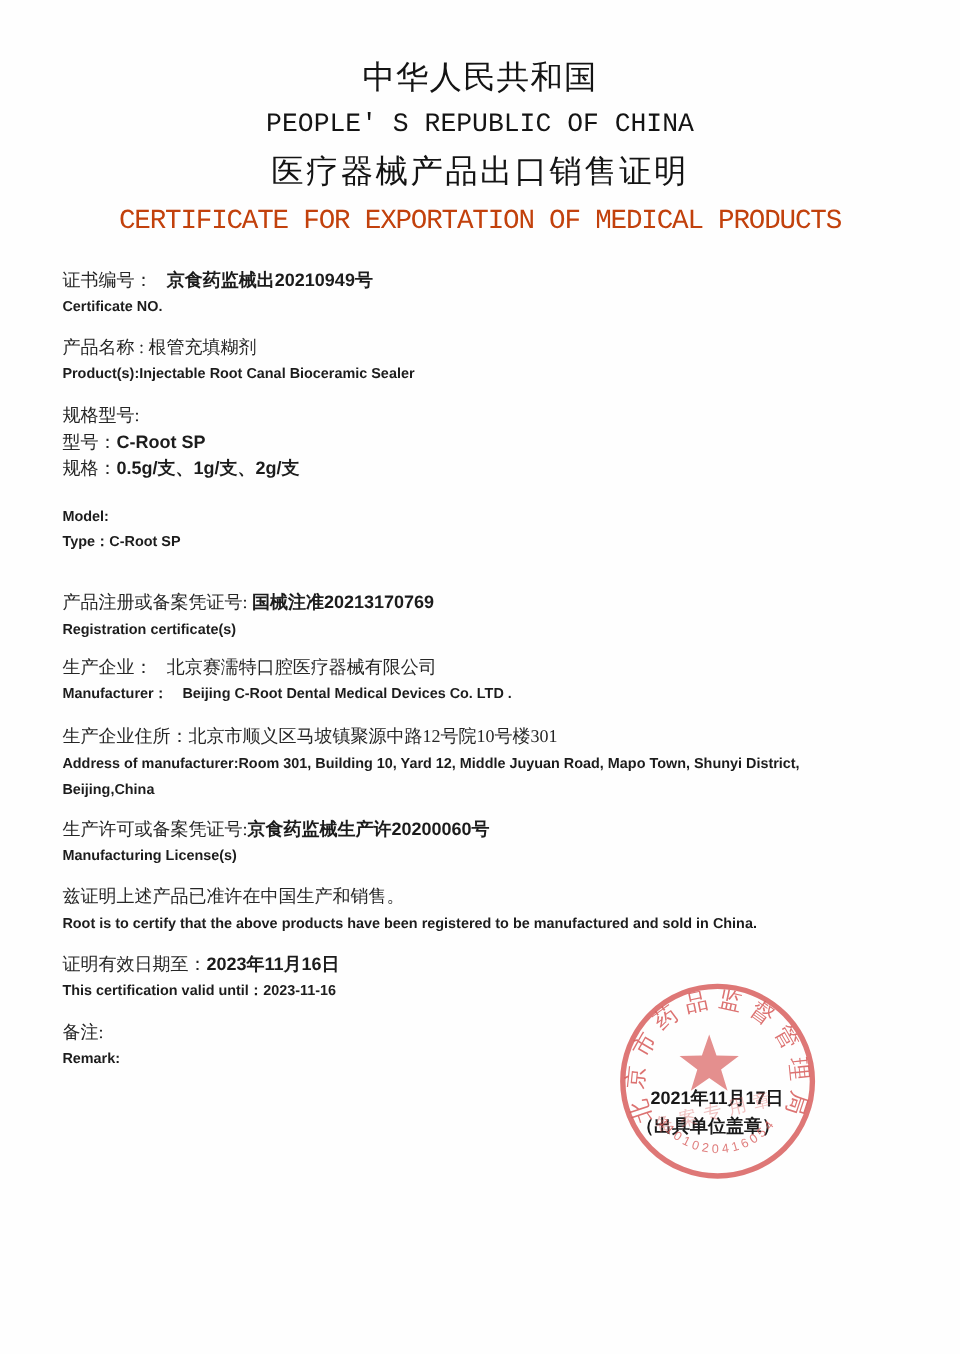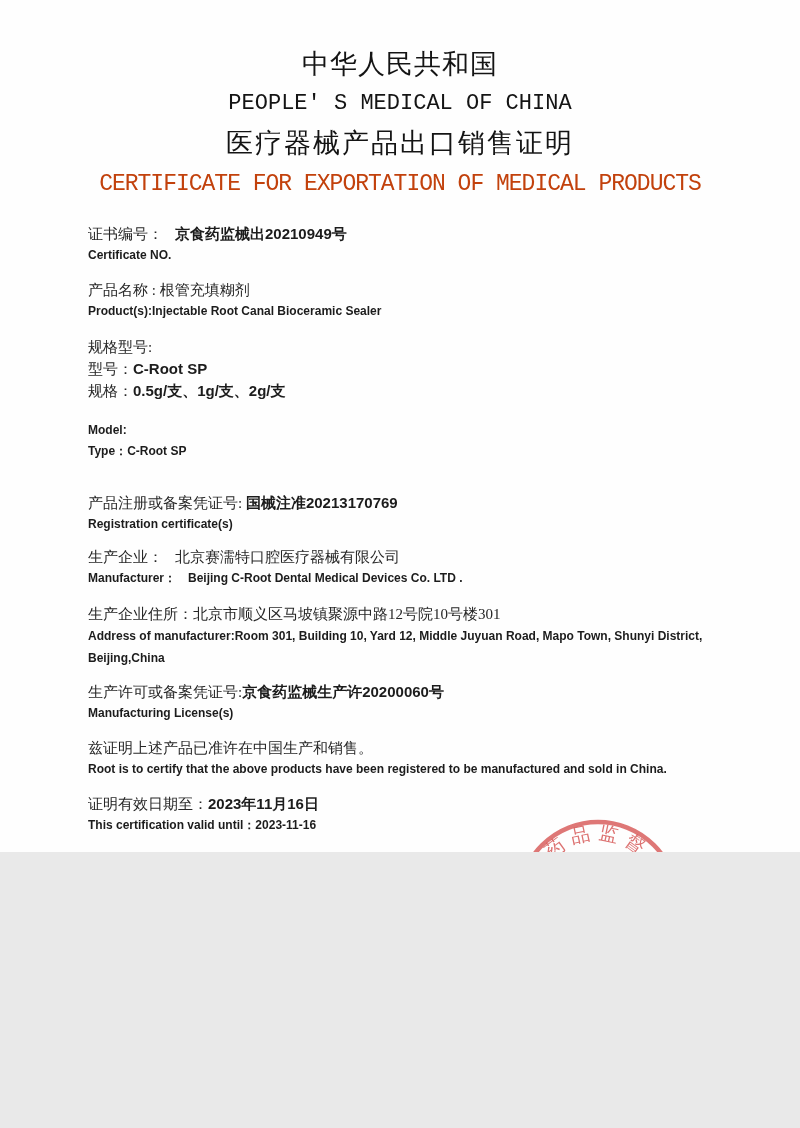--- a/index.html
+++ b/index.html
@@ -1,47 +1,47 @@
 <!DOCTYPE html>
 <html><head>
 <meta charset="utf-8">
 <style>
   html,body{margin:0;padding:0;background:#e9e9e9}
   .doc{
-    position:relative;width:800px;height:852px;margin:0 auto;background:#fefefe;
+    position:relative;width:800px;height:1128px;margin:0 auto;background:#fefefe;
     font-family:"Liberation Serif",serif;color:#2b2b2b;overflow:hidden;
   }
   
   .hdr{text-align:center;padding-top:46px}
   .hdr .zh1{font-size:27px;letter-spacing:1px;color:#141414}
   .hdr .en1{font-family:"Liberation Mono",monospace;font-size:22px;margin-top:9px;color:#141414}
   .hdr .zh2{font-size:27px;margin-top:9px;letter-spacing:2px;color:#141414}
   .hdr .en2{font-family:"Liberation Mono",monospace;font-size:23px;margin-top:10px;letter-spacing:-1px;color:#c2410c}
   
-  .bd{padding:6px 88px 0 88px;font-size:15px}
+  .bd{padding:6px 88px 0 52px;font-size:15px}
   .row{line-height:21px}
   .zh{font-family:"Liberation Serif",serif;color:#262626}
   .en{font-family:"Liberation Sans",sans-serif;font-weight:700;font-size:12px;color:#1c1c1c;line-height:21px}
   .val{font-family:"Liberation Sans",sans-serif;font-weight:700;color:#1c1c1c}
   .gap{margin-left:12px}
   
   .stamp-date{position:absolute;left:542px;top:906px;font-family:"Liberation Sans",sans-serif;
     font-weight:700;font-size:15px;color:#1a1a1a;z-index:1}
   .stamp-note{position:absolute;left:530px;top:929px;font-family:"Liberation Serif",serif;
     font-weight:700;font-size:15px;color:#1a1a1a;z-index:1}
   .stamp{position:absolute;left:503px;top:806px;width:190px;height:190px;pointer-events:none;z-index:2}
 </style>
 </head>
 <body>
 
 <div class="doc">
 
   <div class="hdr">
     <div class="zh1">中华人民共和国</div>
-    <div class="en1">PEOPLE' S MEDICAL OF CHINA</div>
+    <div class="en1">PEOPLE' S REPUBLIC OF CHINA</div>
     <div class="zh2">医疗器械产品出口销售证明</div>
     <div class="en2">CERTIFICATE FOR EXPORTATION OF MEDICAL PRODUCTS</div>
   </div>
 
   <div class="bd">
 
     <section style="margin-top:20px">
       <div class="row zh">
         <span>证书编号：</span><span class="val gap">京食药监械出20210949号</span>
       </div>

